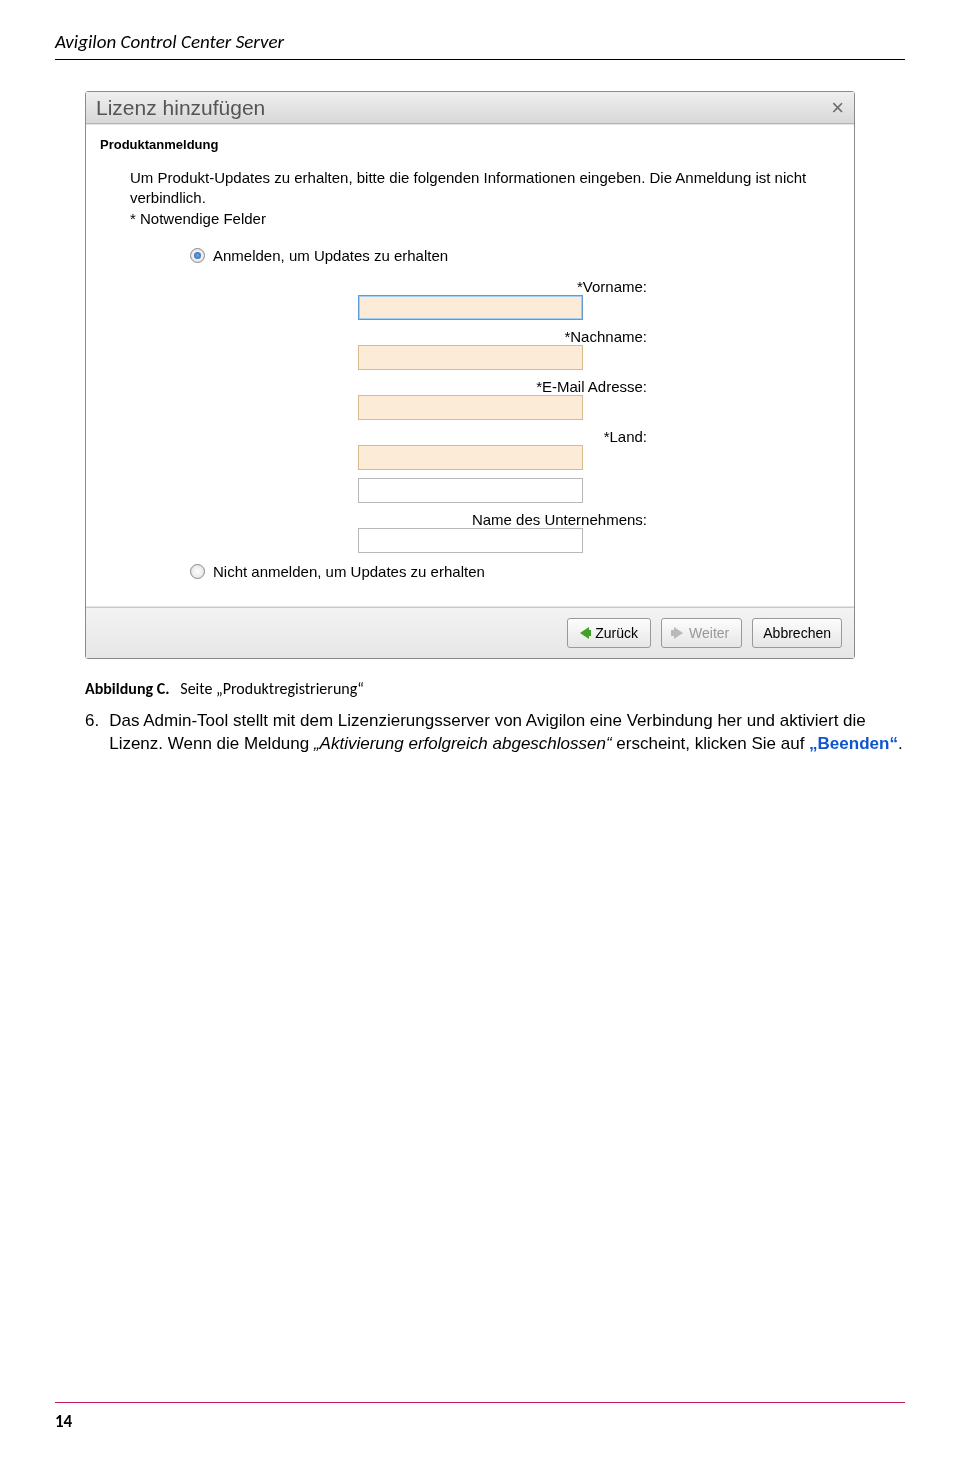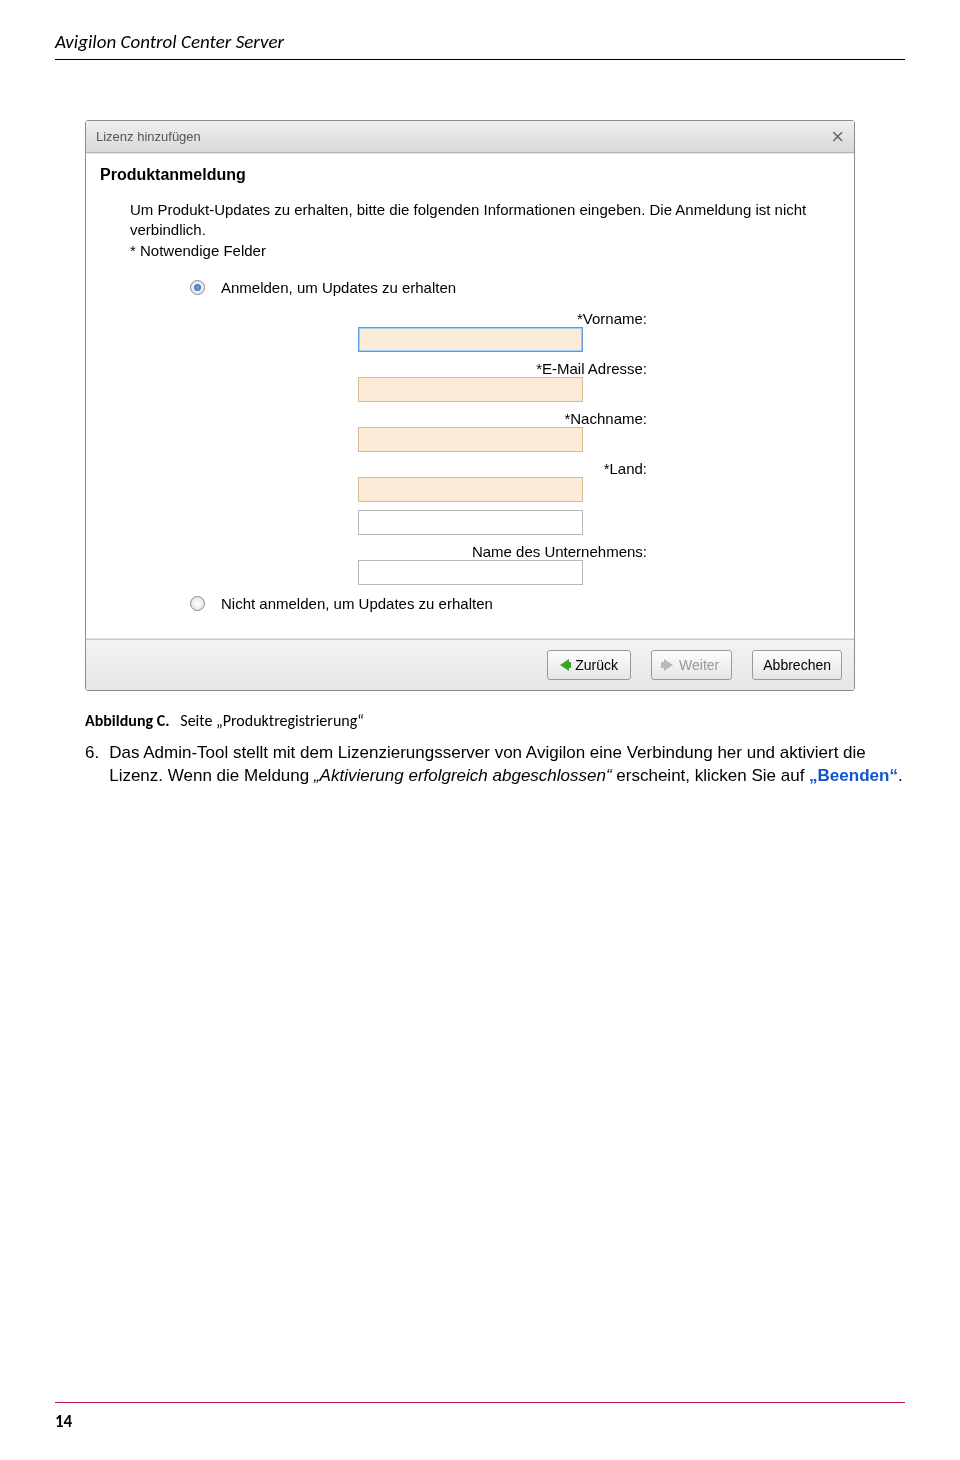--- a/index.html
+++ b/index.html
@@ -11,21 +11,21 @@
     color: #000;
     position: relative;
     padding: 30px 55px 0 55px;
   }
   .doc-header {
     font-style: italic;
     font-size: 19px;
     font-family: Calibri, "Segoe UI", sans-serif;
     padding-bottom: 6px;
     border-bottom: 1px solid #000;
-    margin-bottom: 60px;
+    margin-bottom: 31px;
   }
   .dialog-wrap {
     margin-left: 30px;
     margin-right: 10px;
   }
   .dialog {
     border: 1px solid #8b8b8b;
     border-radius: 3px;
     width: 770px;
     background: #f7f7f7;
@@ -34,52 +34,52 @@
   .dialog-title {
     display: flex;
     align-items: center;
     height: 32px;
     padding: 0 10px;
     background: linear-gradient(#efefef, #d8d8d8);
     border-bottom: 1px solid #b5b5b5;
   }
   .dialog-title-text {
     flex: 1;
-    font-size: 13px;
+    font-size: 21px;
     color: #555;
   }
   .close-x {
     font-size: 22px;
     color: #6b6b6b;
     line-height: 1;
   }
   .dialog-body {
     background: #fff;
     border-top: 1px solid #e5e5e5;
     border-bottom: 1px solid #e5e5e5;
     padding: 12px 14px 20px 14px;
   }
   .section-head {
     font-weight: bold;
-    font-size: 16px;
+    font-size: 13px;
     margin-bottom: 16px;
   }
   .intro {
     padding-left: 30px;
     font-size: 15px;
     line-height: 1.35;
     margin-bottom: 18px;
   }
   .radio-row {
     display: flex;
     align-items: center;
     padding-left: 90px;
     font-size: 15px;
     margin-bottom: 14px;
-    gap: 16px;
+    gap: 8px;
   }
   .radio-row.bottom { margin-top: 10px; margin-bottom: 6px; align-items: center; }
   .radio {
     width: 15px; height: 15px;
     border: 1px solid #888;
     border-radius: 50%;
     background: radial-gradient(#fff,#ddd);
     display: inline-flex;
     align-items: center;
     justify-content: center;
@@ -117,21 +117,21 @@
   }
   .form-input.req.focused {
     border: 1px solid #5e9bd8;
     box-shadow: inset 0 0 0 1px #a5cef2;
   }
   .dialog-footer {
     background: linear-gradient(#f3f3f3,#e6e6e6);
     padding: 10px 12px;
     display: flex;
     justify-content: flex-end;
-    gap: 20px;
+    gap: 10px;
     border-top: 1px solid #c9c9c9;
   }
   .btn {
     height: 30px;
     border: 1px solid #999;
     border-radius: 3px;
     background: linear-gradient(#fdfdfd,#e6e6e6);
     font-size: 14px;
     padding: 0 12px;
     display: inline-flex;
@@ -225,25 +225,25 @@
       <div class="radio-row">
         <span class="radio selected"></span>
         <span>Anmelden, um Updates zu erhalten</span>
       </div>
 
       <div class="form-row">
         <div class="form-label">*Vorname:</div>
         <input class="form-input req focused" style="">
       </div>
       <div class="form-row">
+        <div class="form-label">*Nachname:</div>
+        <input class="form-input req" style="">
+      </div>
+      <div class="form-row">
         <div class="form-label">*E-Mail Adresse:</div>
-        <input class="form-input req" style="">
-      </div>
-      <div class="form-row">
-        <div class="form-label">*Nachname:</div>
         <input class="form-input req" style="">
       </div>
       <div class="form-row">
         <div class="form-label">*Land:</div>
         <input class="form-input req" style="">
       </div>
       <div class="form-row">
         <input class="form-input" style="">
       </div>
       <div class="form-row">

